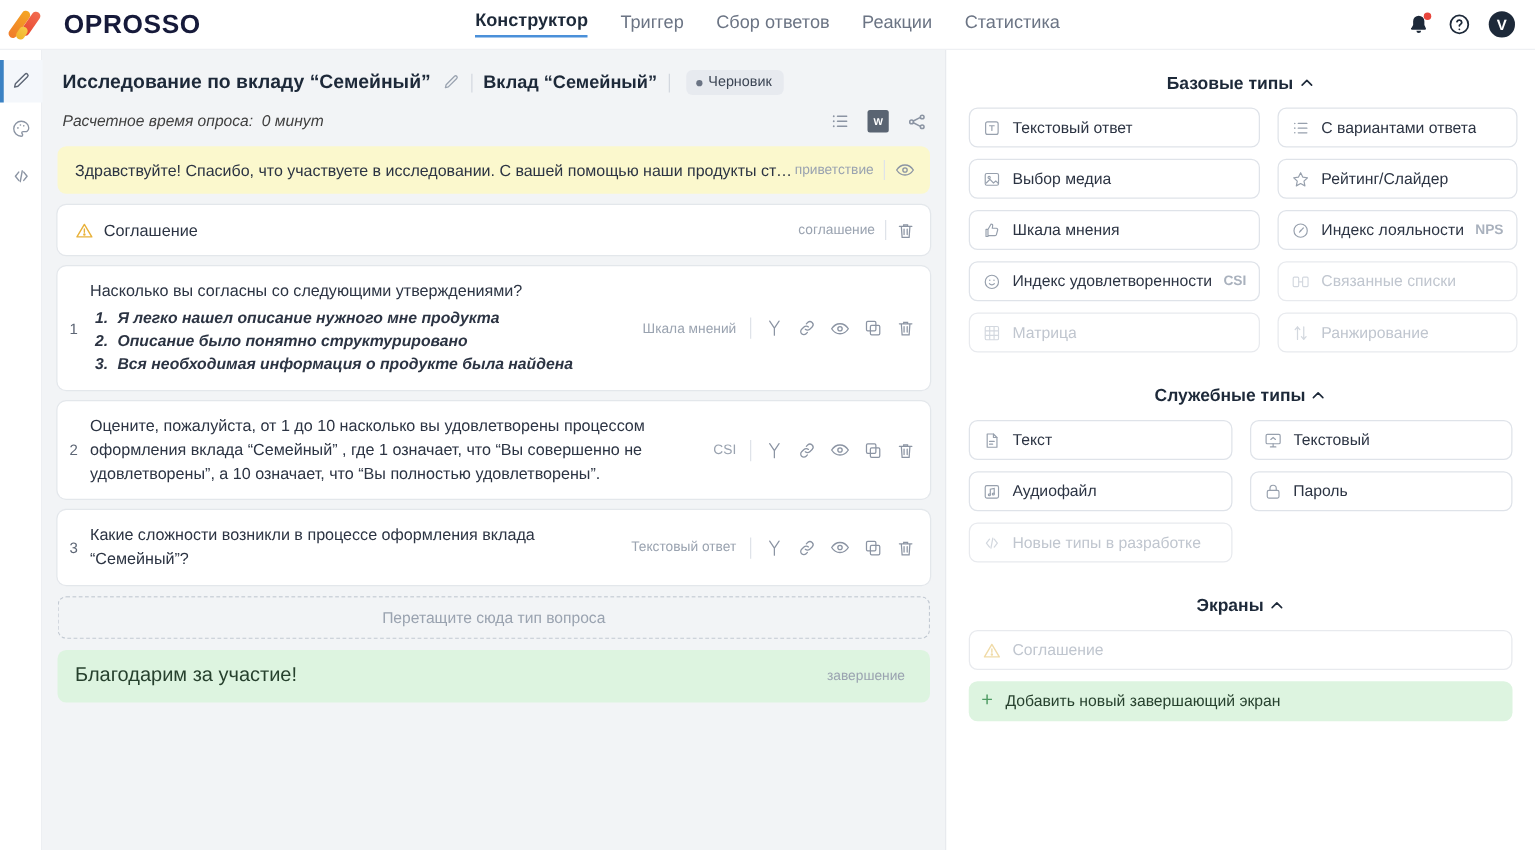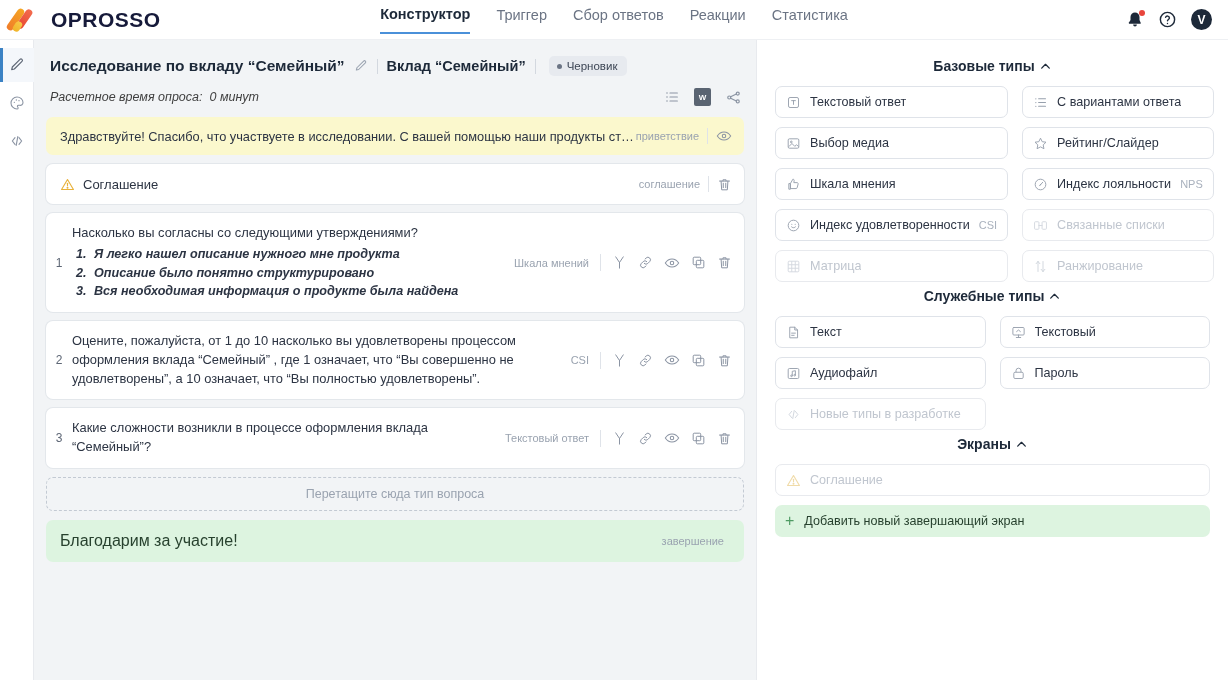--- a/index.html
+++ b/index.html
@@ -37,21 +37,21 @@
 
   .nav {
     position: absolute; left: 0; right: 0;
     display: flex; justify-content: center; gap: 26px;
     align-items: center; height: 40px;
     pointer-events: none;
   }
   .nav a {
     pointer-events: auto;
     font-size: 14.5px; color: #6b7484; text-decoration: none;
-    padding-bottom: 10px; white-space: nowrap;
+    padding-bottom: 3px; white-space: nowrap;
   }
   .nav a.active { color: #1d2939; font-weight: bold; border-bottom: 2px solid #4a90d9; }
 
   .topbar-right {
     margin-left: auto; display: flex; align-items: center;
     gap: 14px; padding-right: 16px; position: relative; z-index: 2;
   }
   .ic-bell { position: relative; width: 18px; height: 18px; }
   .ic-bell .dot {
     position: absolute; right: -1px; top: -1px;
@@ -192,33 +192,33 @@
     font-size: 12.5px; color: #9aa3b0;
   }
 
   
   .rp-section-title {
     text-align: center; font-size: 14px; font-weight: bold;
     color: #1d2939; display: flex; align-items: center;
     justify-content: center; gap: 4px;
     margin: 4px 0 12px 0;
   }
-  .rp-section-title.spaced { margin-top: 6px; text-align: right; }
+  .rp-section-title.spaced { margin-top: 26px; text-align: right; }
   .chev { color: #1d2939; display: flex; }
 
   .type-grid { display: grid; grid-template-columns: 1fr 1fr; gap: 9px 14px; }
   .type-btn {
     border: 1px solid #dfe3e9; border-radius: 7px;
     height: 32px; display: flex; align-items: center;
     padding: 0 10px; gap: 9px;
     font-size: 12.6px; color: #2c3443; background: #fff;
   }
   .type-btn .ti { color: #97a0ad; display: flex; flex-shrink: 0; }
   .type-btn .tlabel { white-space: nowrap; overflow: hidden; text-overflow: ellipsis; }
-  .type-btn .tsuffix { margin-left: auto; font-size: 11px; color: #a9b1bd; }
+  .type-btn .tsuffix { margin-left: auto; font-size: 11px; color: #a9b1bd; font-weight: bold; }
   .type-btn.disabled { color: #c0c6cf; border-color: #e8eaee; }
   .type-btn.disabled .ti { color: #d3d8df; }
 
   .screen-row {
     border: 1px solid #e8eaee; border-radius: 7px;
     height: 32px; display: flex; align-items: center;
     padding: 0 10px; gap: 9px; font-size: 12.6px;
     color: #c0c6cf; margin-bottom: 9px; background: #fff;
   }
   .screen-add {

